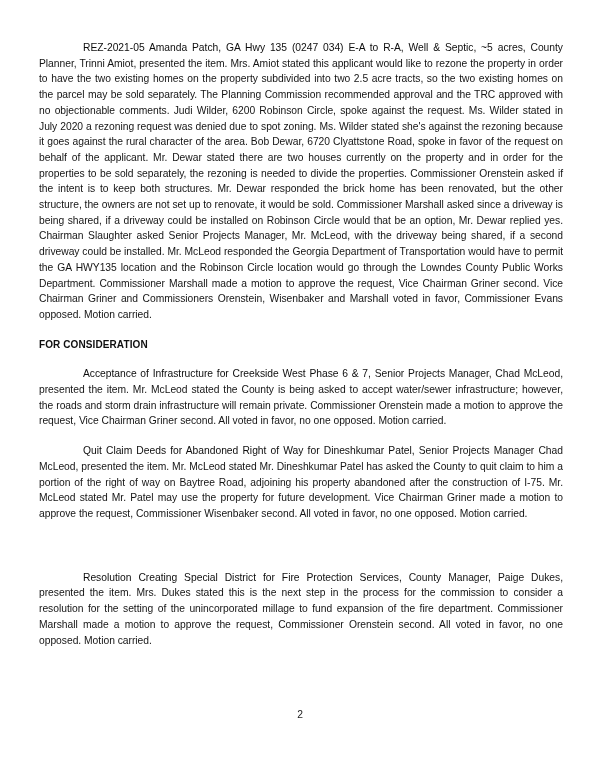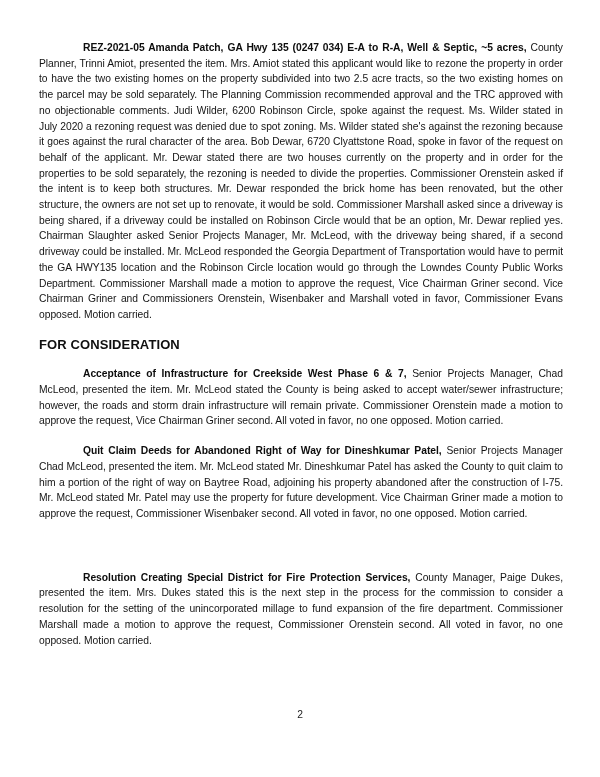--- a/index.html
+++ b/index.html
@@ -42,29 +42,29 @@
     letter-spacing: -0.02px;
   }
 
   p.para:last-of-type {
     margin-bottom: 0;
     margin-top: 48px;
   }
 
   .section-head {
     margin: 0 0 14px 0;
-    font-size: 13px;
+    font-size: 10px;
     line-height: 15.7px;
     font-weight: bold;
     color: #0f0f0f;
     letter-spacing: 0.1px;
   }
 
   .lead {
-    font-weight: bold;
+    font-weight: normal;
     color: #0d0d0d;
     padding-left: 44px;
   }
 
   .page-number {
     position: absolute;
     left: 0;
     top: 709px;
     width: 600px;
     text-align: center;

